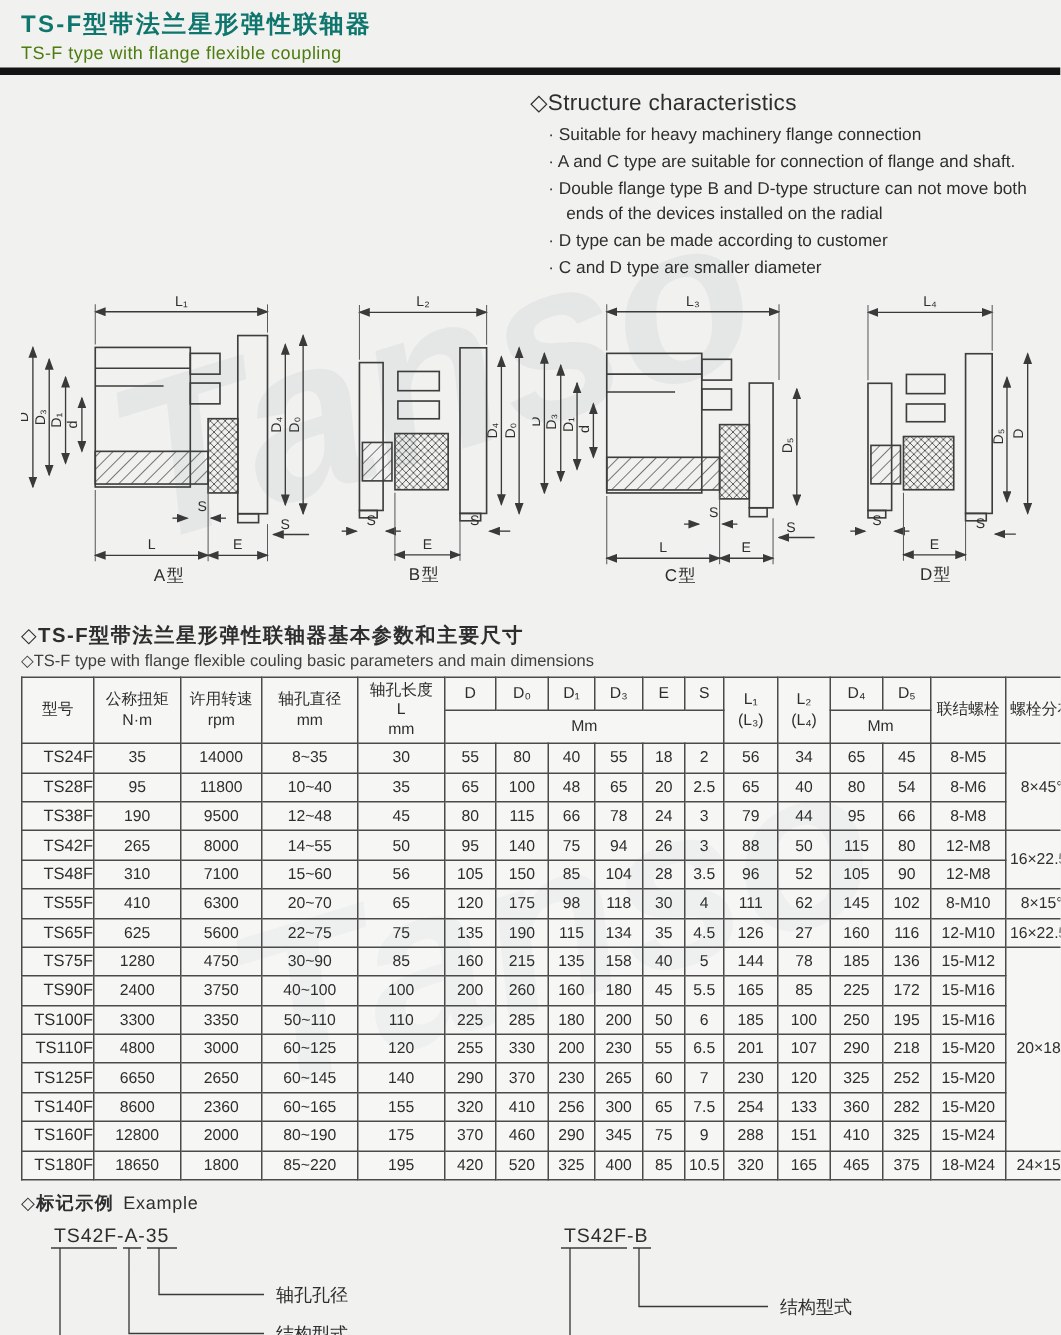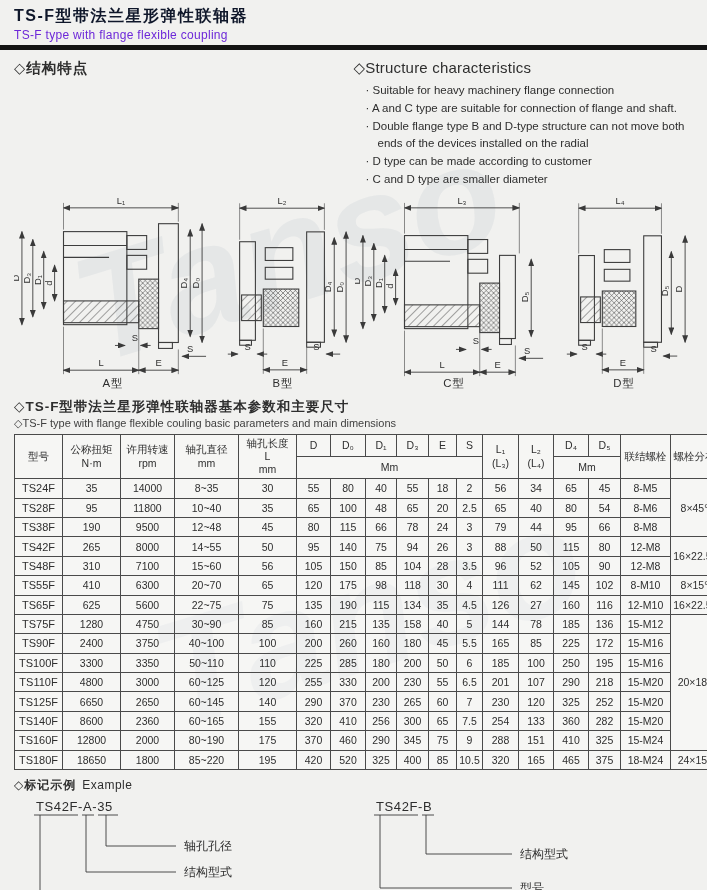--- a/index.html
+++ b/index.html
@@ -11,51 +11,51 @@
   .page{padding:6px 14px 0;position:relative;}
   .wm{
     position:absolute;font-size:150px;font-weight:bold;font-style:italic;
     color:rgba(165,178,192,0.16);transform:rotate(-17deg);
     pointer-events:none;white-space:nowrap;z-index:0;
   }
   #wm1{top:165px;left:70px;}
   #wm2{top:530px;left:150px;}
   .z{position:relative;z-index:1;}
   
-  .title-zh{font-size:16px;font-weight:bold;letter-spacing:1.5px;color:#0f172a;}
-  .title-en{font-size:12px;color:#6d28d9;margin-top:1px;letter-spacing:0.3px;}
+  .title-zh{font-size:16px;font-weight:bold;letter-spacing:1.5px;color:#0f766e;}
+  .title-en{font-size:12px;color:#4d7c0f;margin-top:1px;letter-spacing:0.3px;}
   .bar{height:5px;background:#141414;margin:3px -14px 0;}
   
   .feat-row{display:flex;margin-top:9px;}
   .feat-col{width:50%;box-sizing:border-box;}
   .feat-col.left{padding-right:10px;}
   .feat-head-zh{font-size:14.5px;font-weight:bold;letter-spacing:1px;margin:0 0 5px;}
   .feat-head-en{font-size:15px;font-weight:normal;margin:0 0 5px;letter-spacing:0.2px;}
   ul.feats{list-style:none;margin:0;padding:0 0 0 12px;font-size:11.5px;line-height:1.55;}
   ul.feats li{padding-left:12px;text-indent:-12px;}
   
   .diagrams{display:flex;justify-content:space-between;align-items:flex-end;margin-top:5px;height:196px;}
   svg text{font-size:9.5px;fill:#2e2e2e;}
   svg .lbl{font-size:11.5px;letter-spacing:1px;}
   .ol{fill:none;stroke:#3d3d3d;stroke-width:1.1;}
   .hf{stroke:#3d3d3d;stroke-width:1.1;}
   .dim{stroke:#3a3a3a;stroke-width:0.9;fill:none;}
   .thin{stroke:#5a5a5a;stroke-width:0.7;}
   
-  .tsec{margin-top:8px;}
+  .tsec{margin-top:25px;}
   .tsec-zh{font-size:13.5px;font-weight:bold;letter-spacing:1px;}
   .tsec-en{font-size:11px;color:#3f3f3f;margin-top:1px;}
   table.spec{width:100%;border-collapse:collapse;table-layout:fixed;margin-top:4px;background:rgba(255,255,255,0.35);}
   table.spec th,table.spec td{
     border:1px solid #4a4a4a;text-align:center;vertical-align:middle;
     font-size:10.5px;padding:2px 0;overflow:hidden;
   }
   table.spec th{font-weight:normal;white-space:pre-line;line-height:1.25;}
   table.spec td{padding:3.2px 0;}
-  table.spec td.model{font-size:11px;}
+  table.spec td.model{font-size:11px;text-align:right;}
   
   .ex{margin-top:7px;}
   .ex-head{font-size:12px;}
   .ex-head .zh{font-weight:bold;letter-spacing:1px;}
   .ex-head .en{margin-left:6px;letter-spacing:0.5px;}
   .ex-row{display:flex;margin-top:2px;}
   .ex-row svg{flex:0 0 auto;}
   .ex-row svg text{font-size:12px;}
   .ex-row svg text.code{font-size:13px;letter-spacing:0.6px;}
 </style>
@@ -85,21 +85,20 @@
 <div class="page">
 
   <div class="z">
     <div class="title-zh">TS-F型带法兰星形弹性联轴器</div>
     <div class="title-en">TS-F type with flange flexible coupling</div>
     <div class="bar"></div>
   </div>
 
   <div class="feat-row z">
     <div class="feat-col left">
-      <div class="feat-head-zh">◇结构特点</div>
     </div>
     <div class="feat-col">
       <div class="feat-head-en">◇Structure characteristics</div>
       <ul class="feats">
         <li>· Suitable for heavy machinery flange connection</li>
         <li>· A and C type are suitable for connection of flange and shaft.</li>
         <li>· Double flange type B and D-type structure can not move both ends of the devices installed on the radial</li>
         <li>· D type can be made according to customer</li>
         <li>· C and D type are smaller diameter</li>
       </ul>

